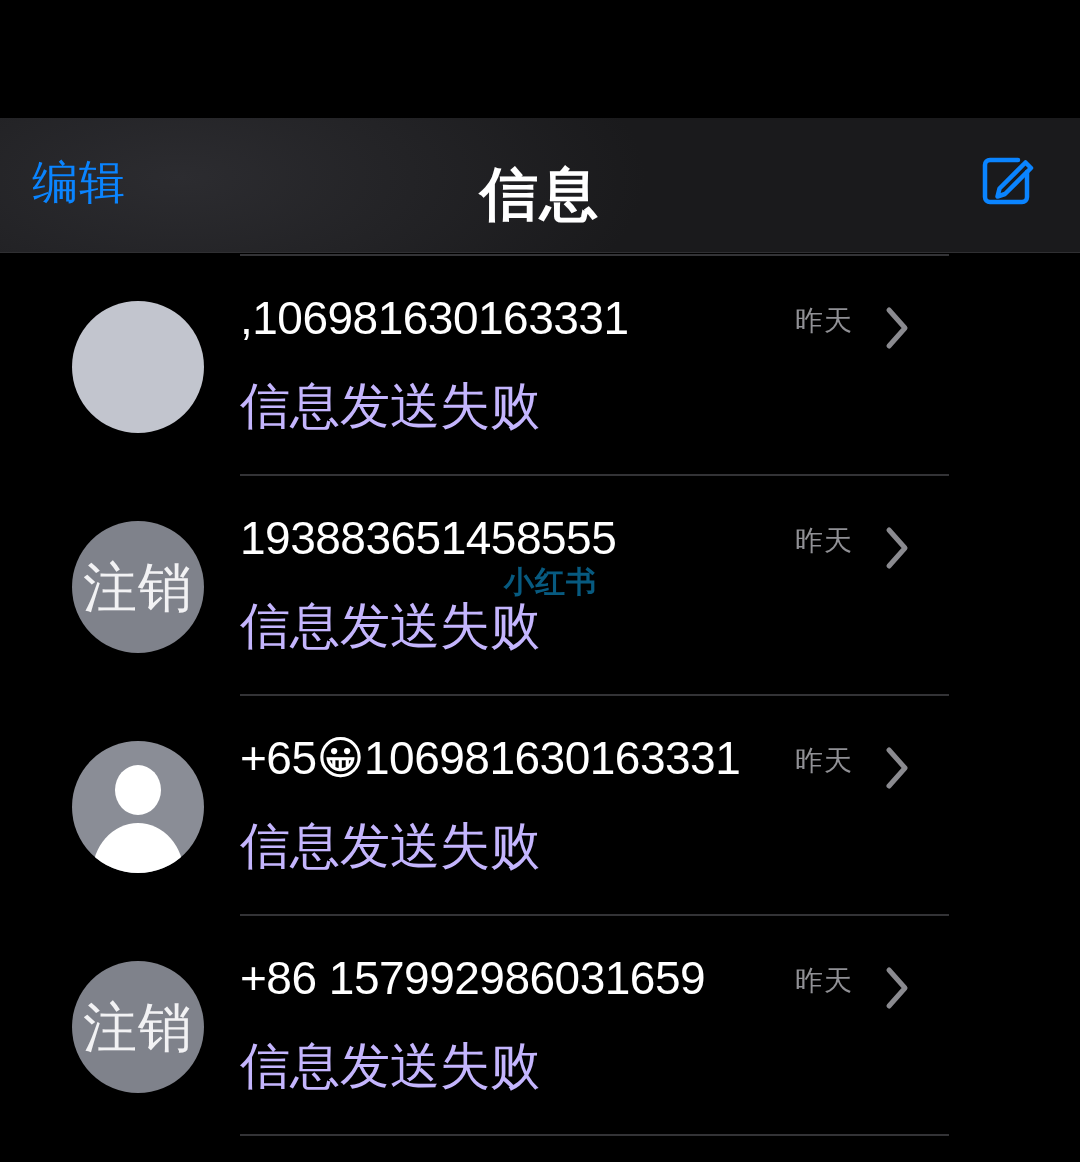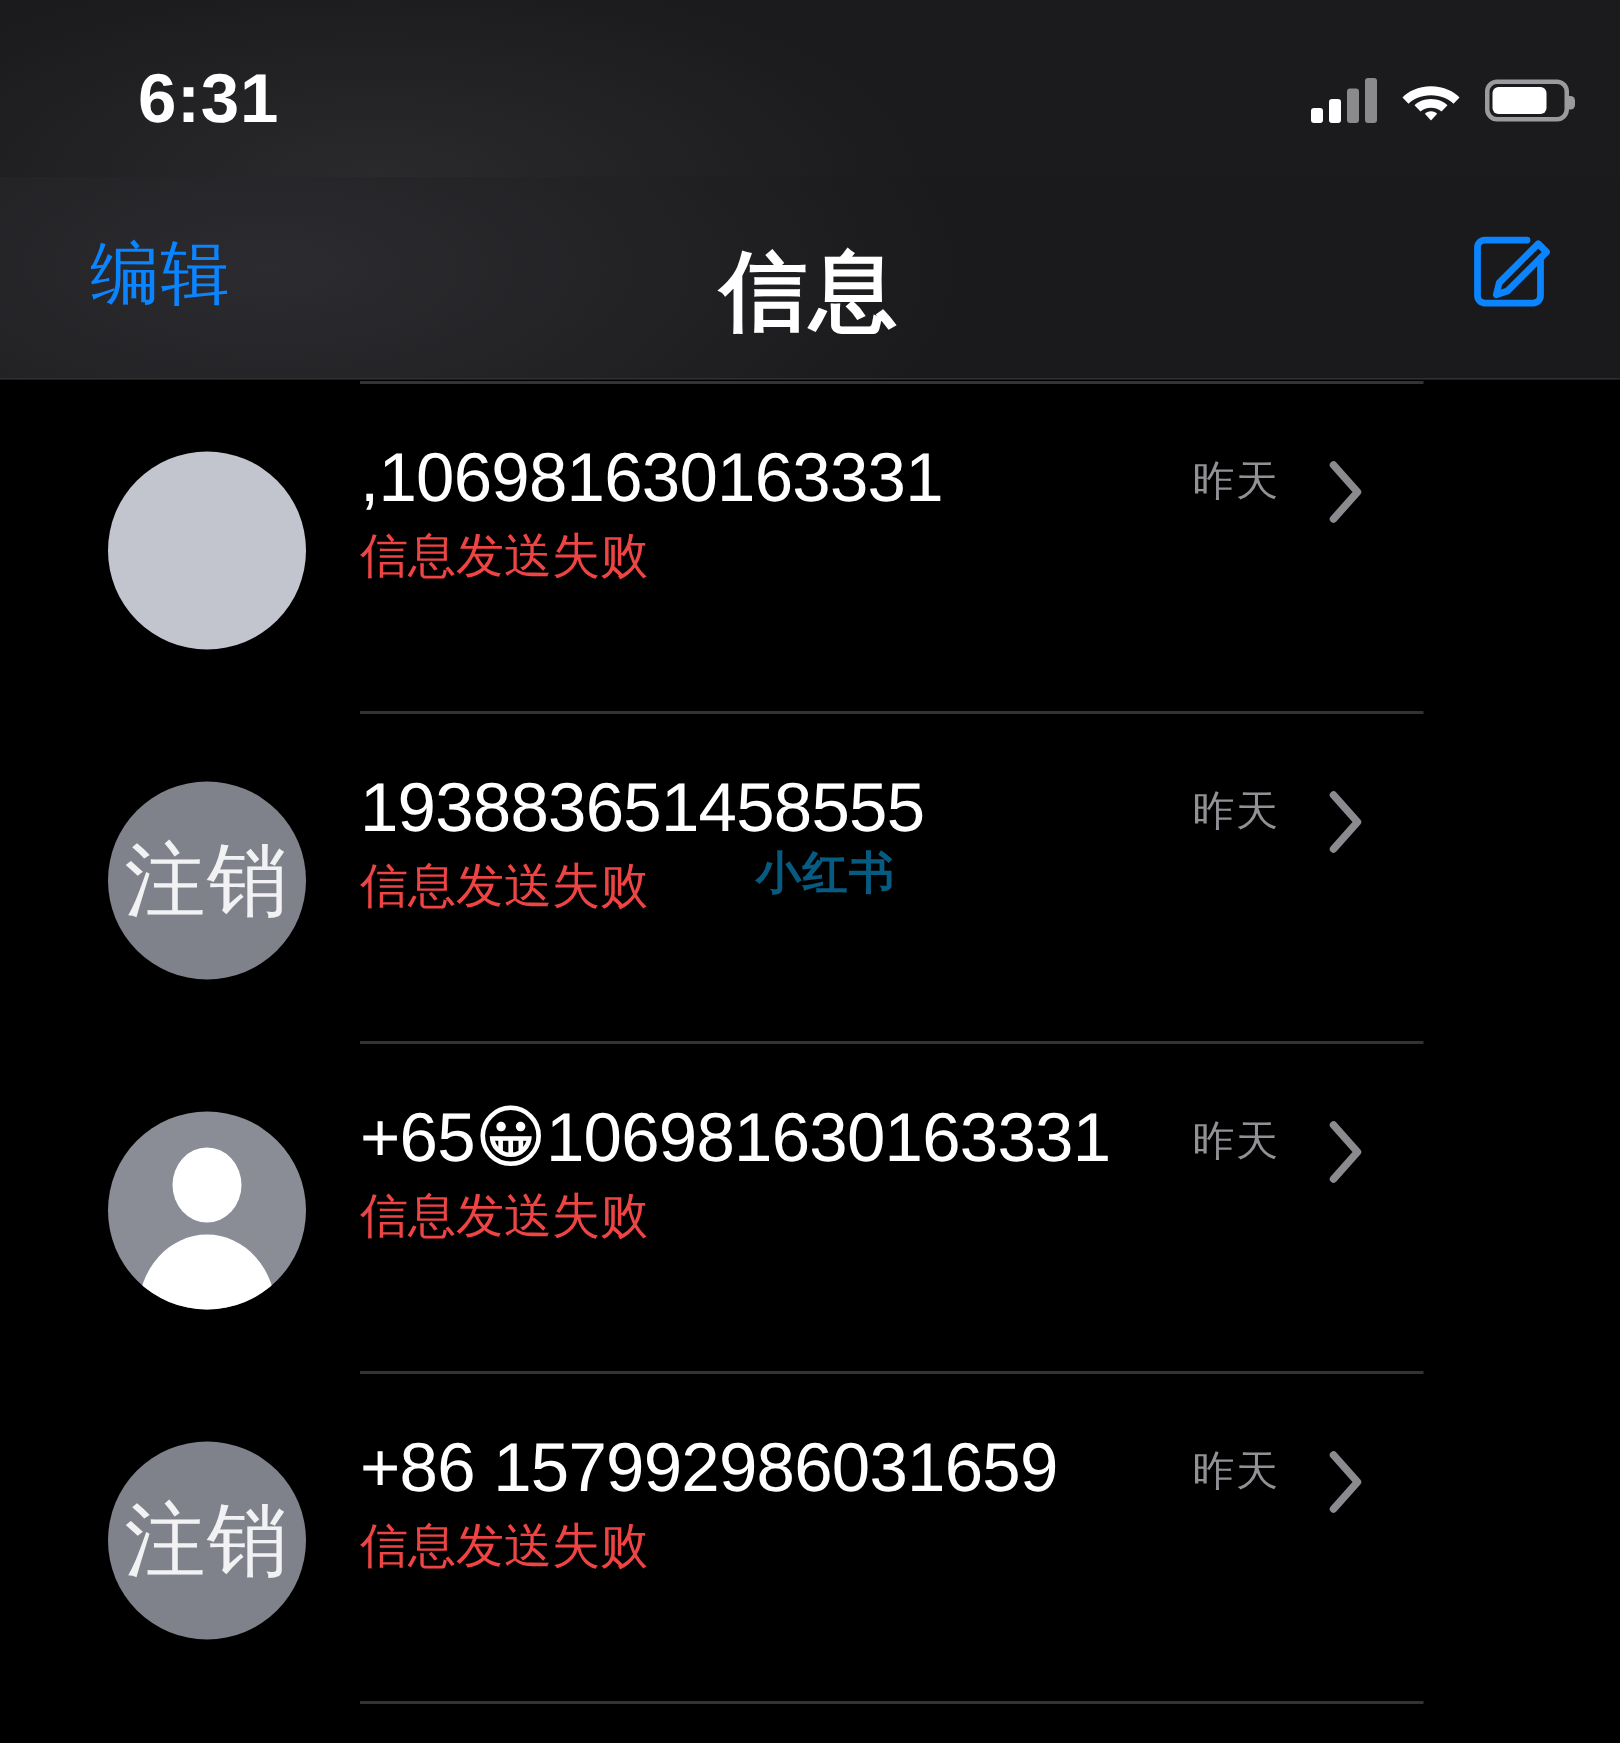--- a/index.html
+++ b/index.html
@@ -101,21 +101,21 @@
     top: 118px; left: 0;
     width: 1080px;
     height: 135px;
     background: #1b1b1d;
     background-image: radial-gradient(ellipse 620px 260px at 180px 60px, #2c2c30 0%, #1a1a1c 75%);
     border-bottom: 1px solid #2f2f32;
     box-sizing: border-box;
   }
   .nav-edit {
     position: absolute;
-    left: 60px;
+    left: 32px;
     top: 34px;
     font-size: 46px;
     color: #0a84ff;
     letter-spacing: 1px;
     cursor: pointer;
   }
   .nav-title {
     position: absolute;
     left: 0; right: 0;
     top: 38px;
@@ -204,23 +204,23 @@
     right: 210px;
   }
   .row-title {
     font-size: 46px;
     color: #ffffff;
     white-space: nowrap;
     line-height: 1.15;
     letter-spacing: -0.5px;
   }
   .row-sub {
-    margin-top: 4px;
-    font-size: 32px;
-    color: #ef4444;
+    margin-top: 28px;
+    font-size: 50px;
+    color: #c4b5fd;
     white-space: nowrap;
     letter-spacing: 0px;
   }
   .row-time {
     position: absolute;
     right: 96px;
     top: 48px;
     font-size: 28px;
     color: #909095;
     letter-spacing: 1px;
@@ -242,42 +242,20 @@
     font-weight: bold;
     letter-spacing: 1px;
     pointer-events: none;
   }
 </style>
 </head>
 <body>
 
 <div class="phone">
 
-  <div class="status-bar">
-    <div class="status-time">6:31</div>
-    <div class="status-right">
-      <div class="signal-bars">
-        <i></i>
-          <i></i>
-          <i></i>
-          <i></i>
-      </div>
-      <div class="wifi-icon">
-        <svg width="40" height="30" viewBox="0 0 40 30">
-          <path d="M20 5.5 C11.5 5.5 4.6 9.0 1.0 13.0 L5.0 17.2 C8.0 14.0 13.5 11.5 20 11.5 C26.5 11.5 32 14.0 35 17.2 L39 13.0 C35.4 9.0 28.5 5.5 20 5.5 Z" fill="#ffffff"></path>
-          <path d="M20 14.0 C15.3 14.0 11.3 15.9 9.0 18.2 L13.0 22.3 C14.7 20.8 17.2 19.8 20 19.8 C22.8 19.8 25.3 20.8 27 22.3 L31 18.2 C28.7 15.9 24.7 14.0 20 14.0 Z" fill="#ffffff"></path>
-          <path d="M20 22.2 C18.3 22.2 16.8 22.9 15.9 23.9 L20 28.3 L24.1 23.9 C23.2 22.9 21.7 22.2 20 22.2 Z" fill="#ffffff"></path>
-        </svg>
-      </div>
-      <div class="battery-icon">
-        <div class="fill"></div>
-        <div class="cap"></div>
-      </div>
-    </div>
-  </div>
 
   <div class="nav-bar">
     <div class="nav-edit">编辑</div>
     <div class="nav-title">信息</div>
     <div class="nav-compose">
       <svg width="58" height="58" viewBox="0 0 58 58">
         <path d="M40 8 H12 C9.2 8 7 10.2 7 13 V45 C7 47.8 9.2 50 12 50 H44 C46.8 50 49 47.8 49 45 V20" fill="none" stroke="#0a84ff" stroke-width="4.5" stroke-linecap="round"></path>
         <path d="M21.5 36.5 L47.5 10.5 L53 16 L27 42 L19.5 44.5 Z" fill="none" stroke="#0a84ff" stroke-width="4.5" stroke-linejoin="round"></path>
       </svg>
     </div>

